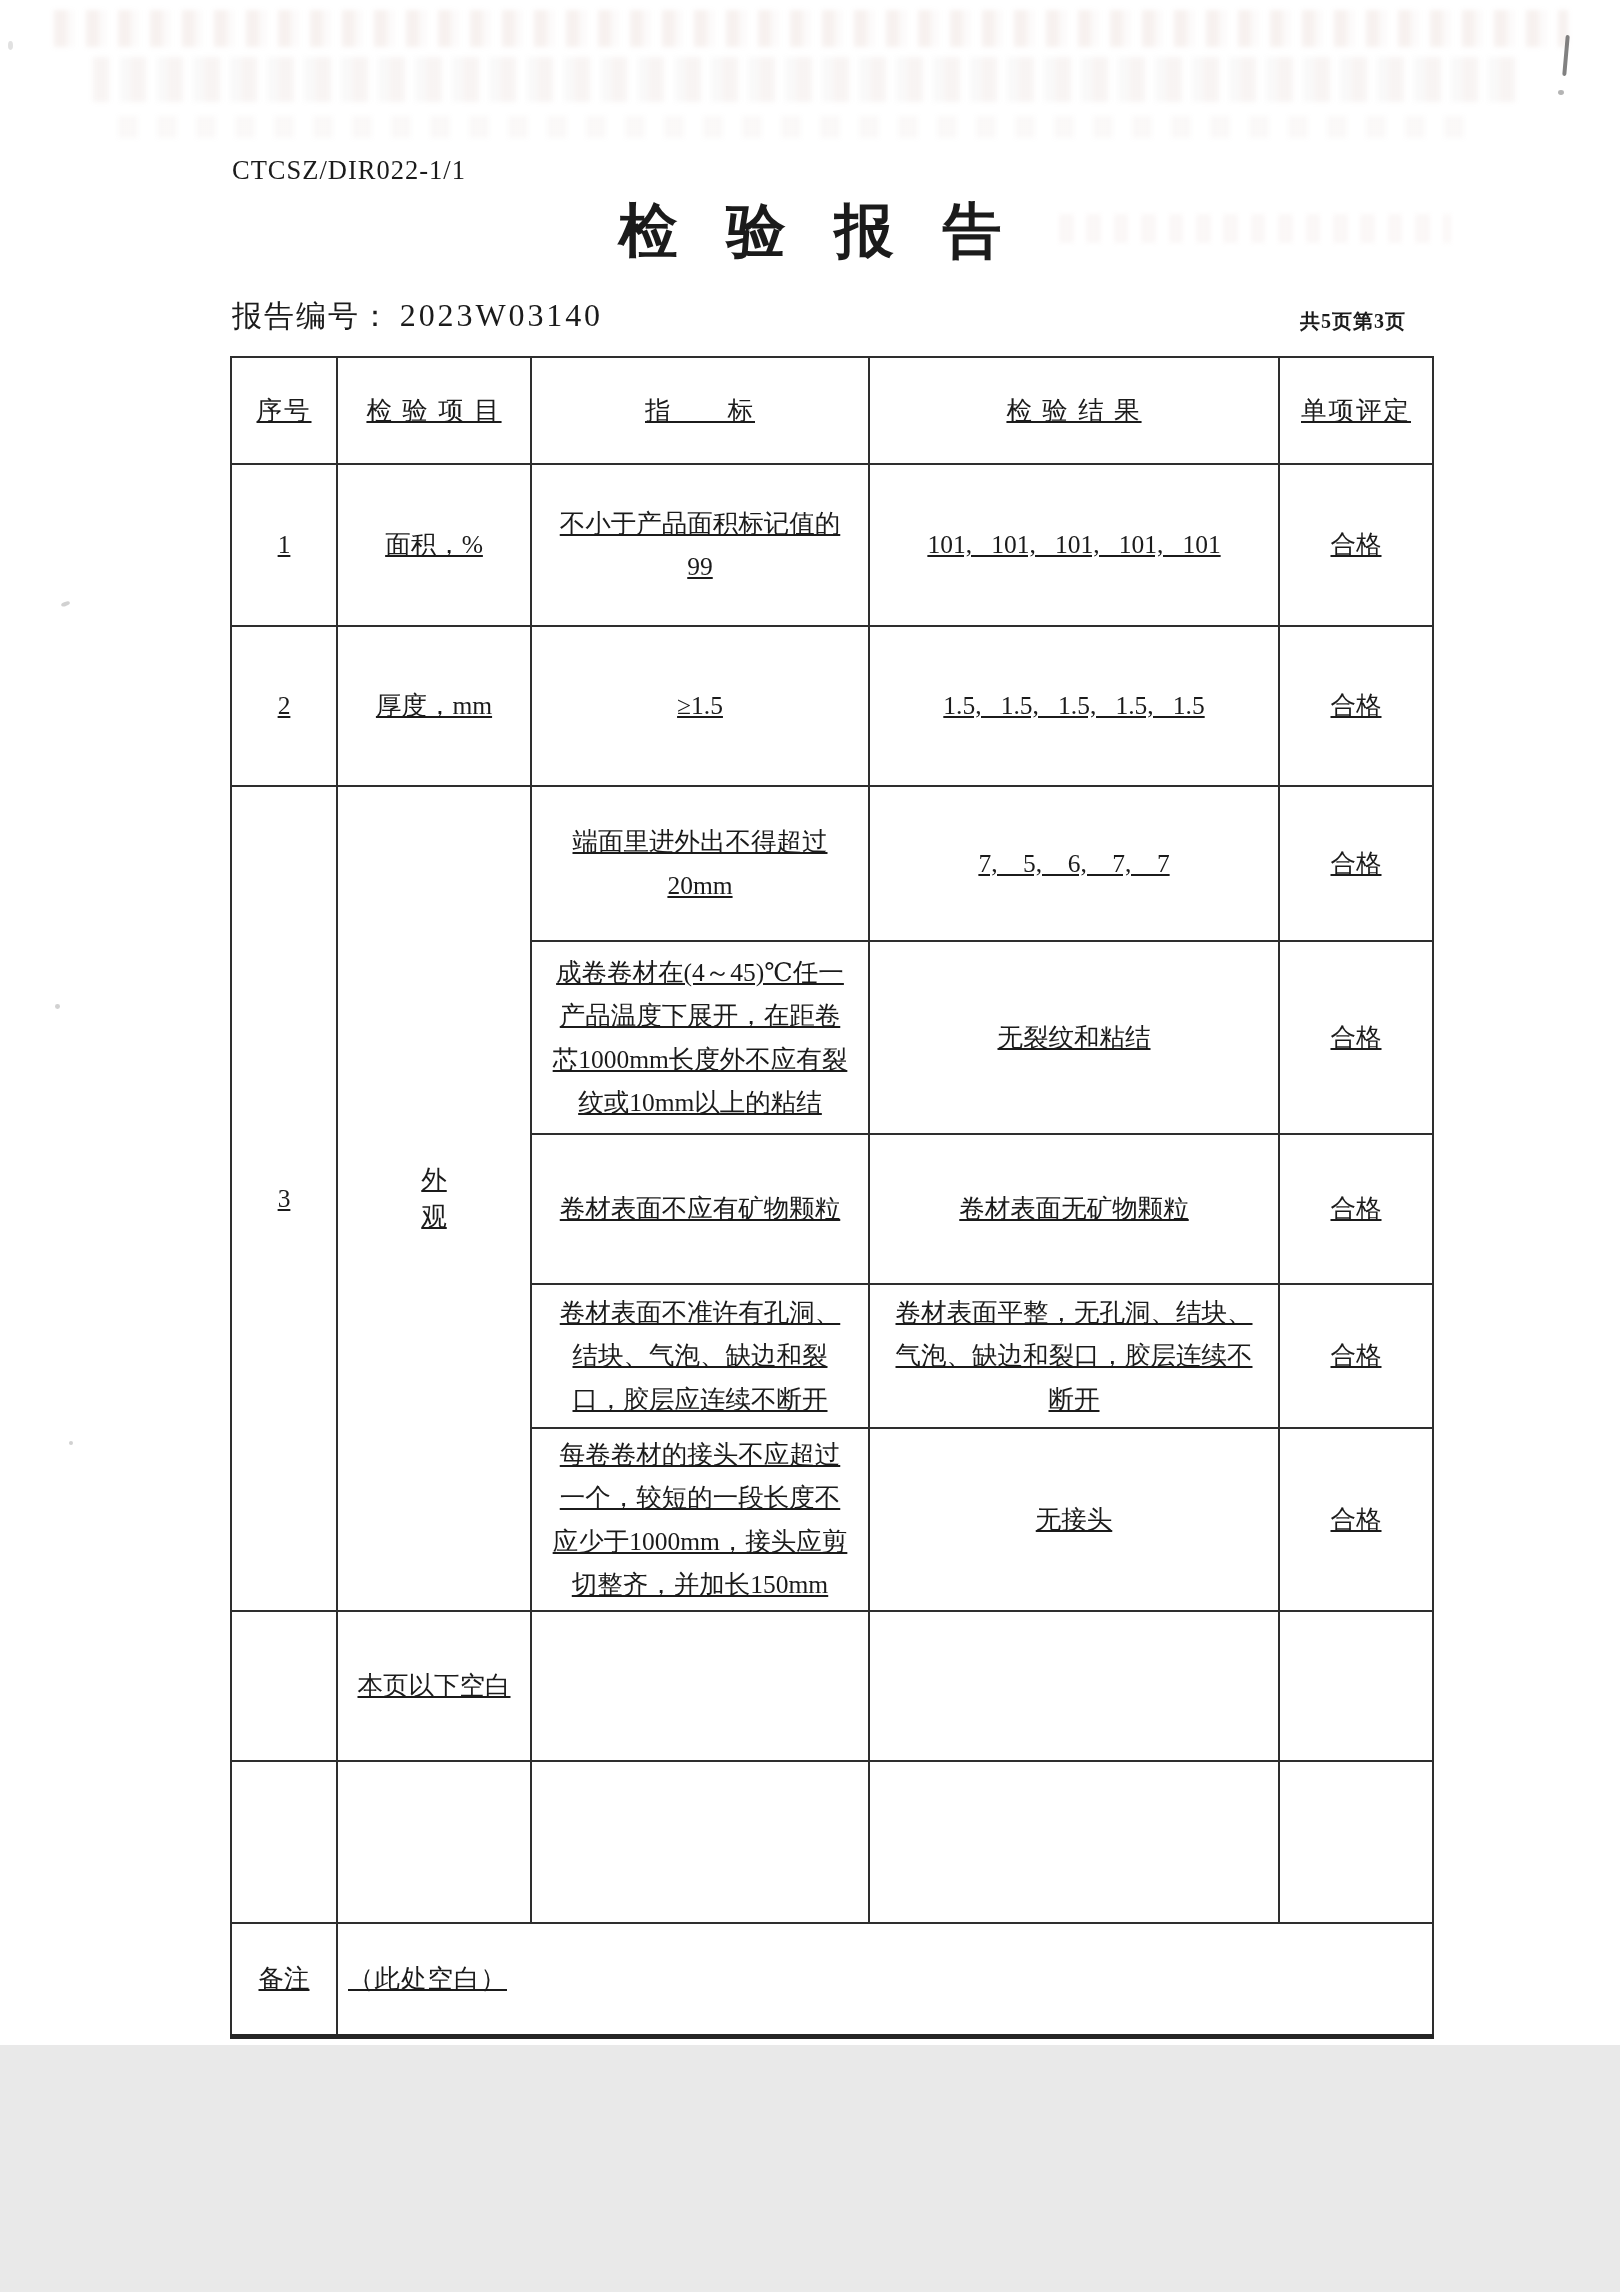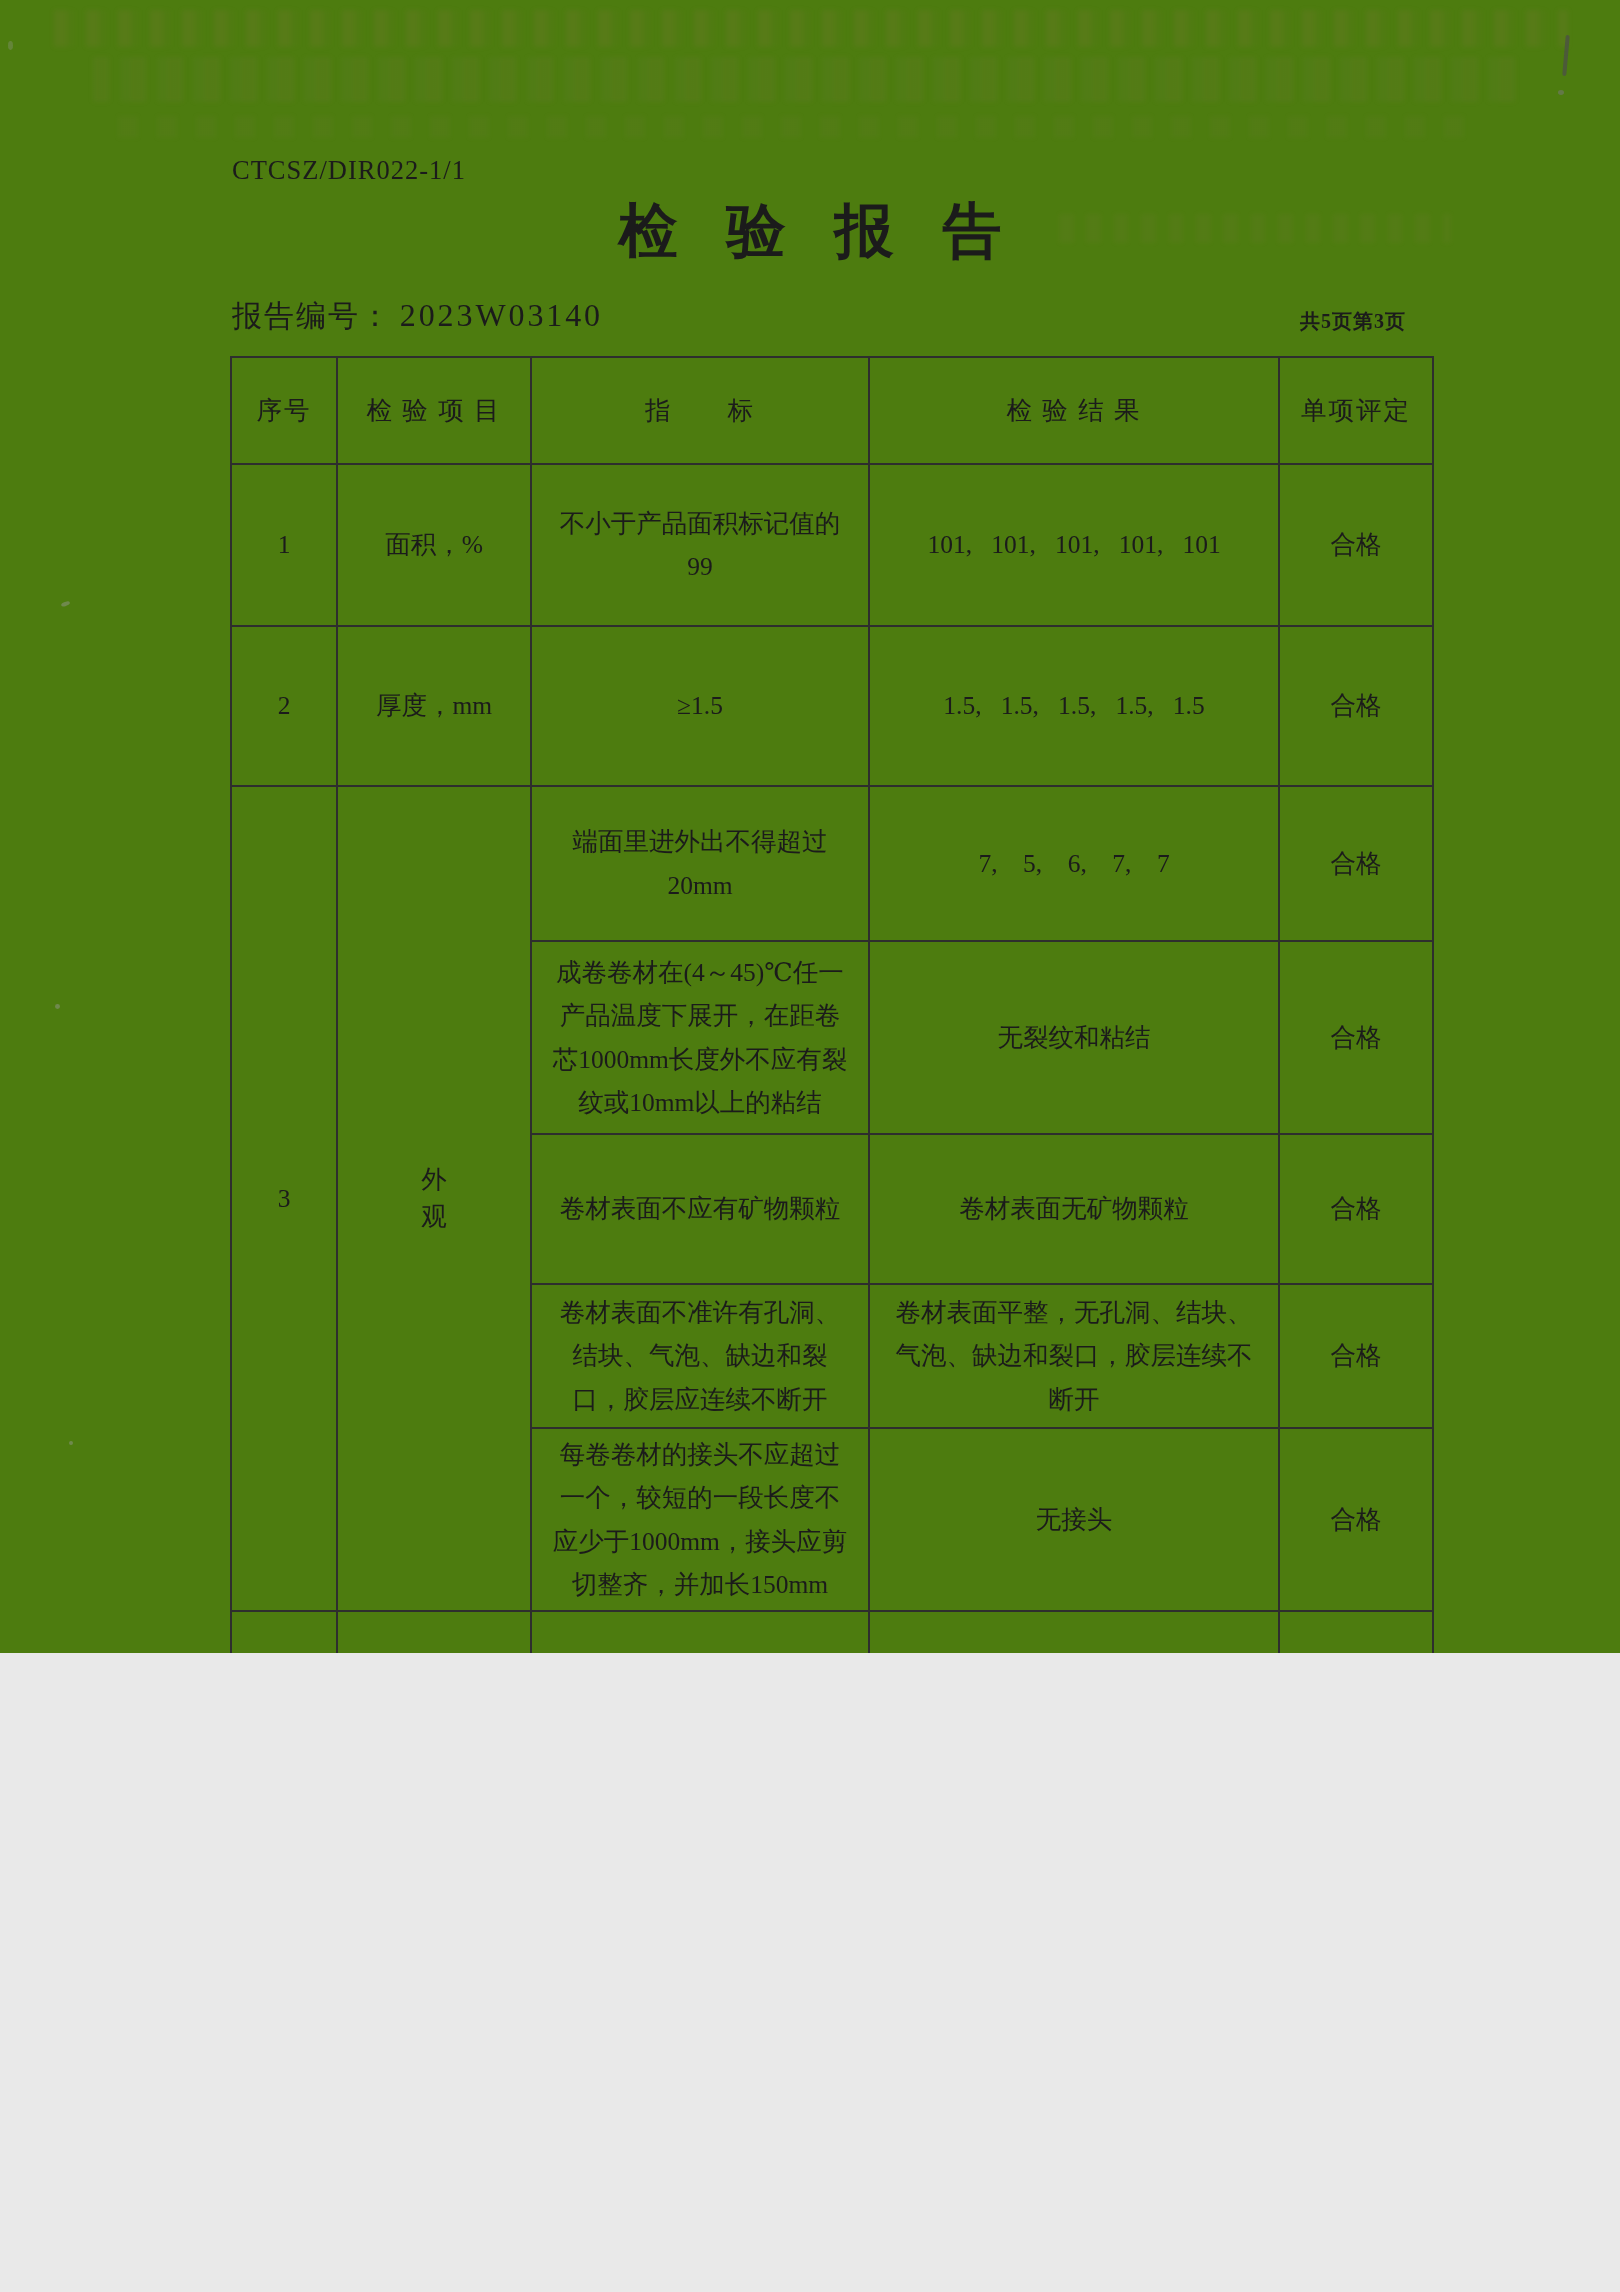--- a/index.html
+++ b/index.html
@@ -1,20 +1,20 @@
 <!DOCTYPE html>
 <html><head>
 <meta charset="utf-8">
 <style>
   html,body { margin:0; padding:0; background:#e9e9e9; }
   .page {
     position:relative;
-    width:1620px; height:1653px;
+    width:1620px; height:2045px;
     margin:0 auto;
-    background:#4d7c0f;
+    background:#ffffff;
     font-family:"Liberation Serif","DejaVu Serif",serif;
     color:#1b1b1b;
     overflow:hidden;
   }
 
   
   .bleed {
     position:absolute; pointer-events:none;
     filter:blur(2.9px);
   }
@@ -92,20 +92,21 @@
   }
   .report-table td {
     border:2px solid #2e2e2e;
     text-align:center;
     vertical-align:middle;
     font-size:25.5px;
     line-height:1.7;
     white-space:pre-wrap;
     padding:3.9px 7.8px;
     overflow:hidden;
+    text-decoration:underline;
   }
   .tr-header   { height:107px; }
   .tr-r1       { height:162px; }
   .tr-r2       { height:160px; }
   .tr-s0       { height:155px; }
   .tr-s1       { height:193px; }
   .tr-s2       { height:150px; }
   .tr-s3       { height:144px; }
   .tr-s4       { height:172px; }
   .tr-blank    { height:150px; }

